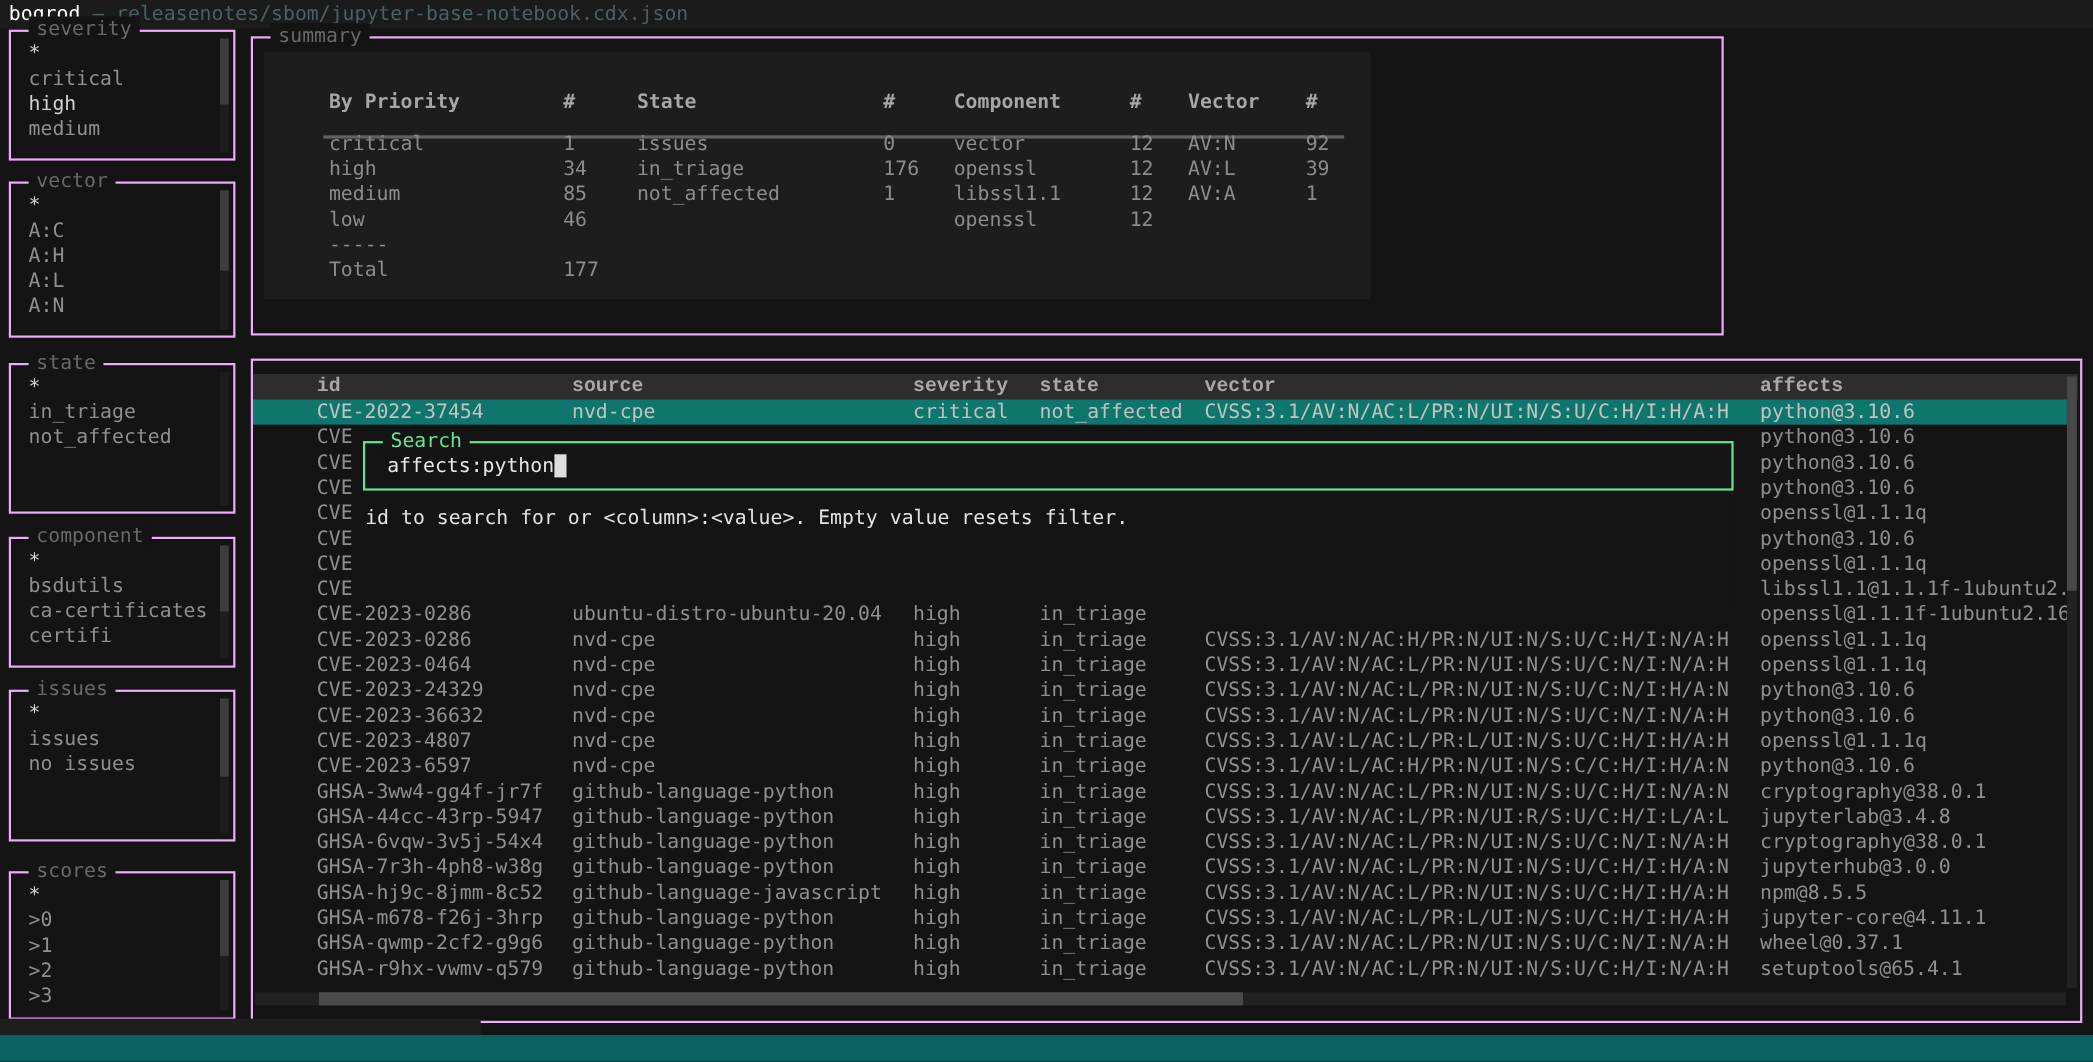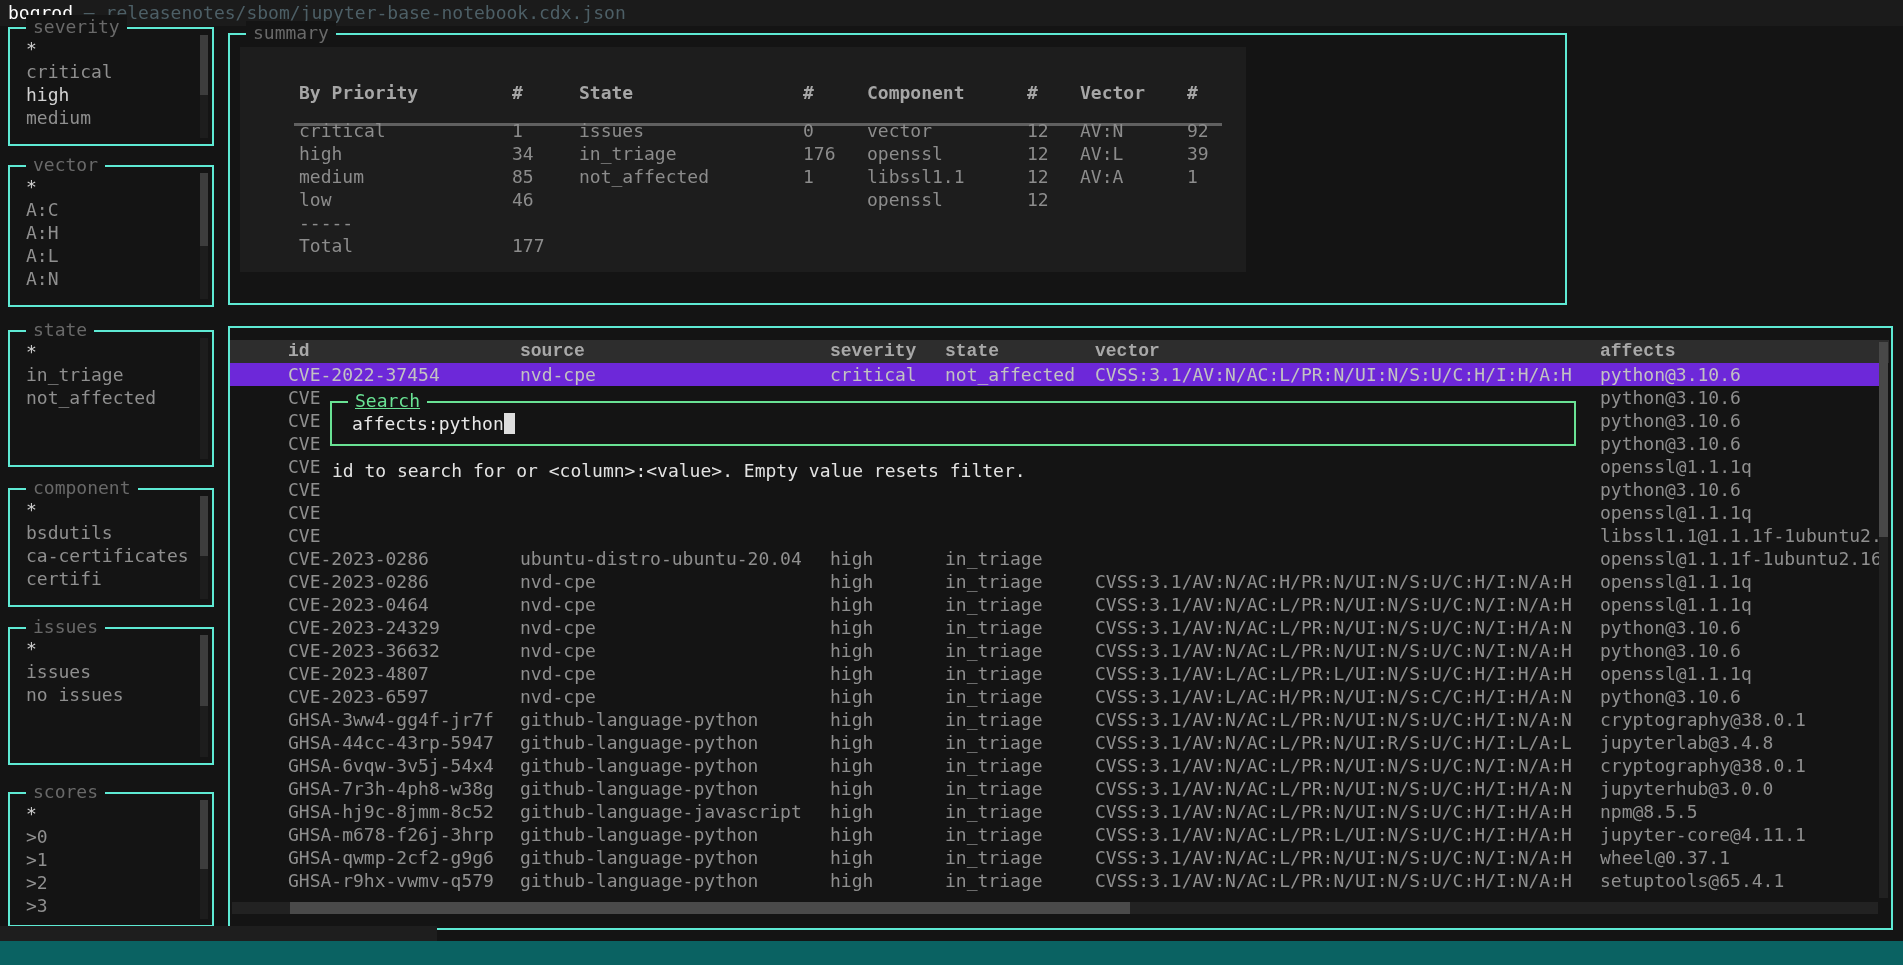--- a/index.html
+++ b/index.html
@@ -11,21 +11,21 @@
     font-size:18px; color:#8f8f8f;
   }
   
   #titlebar {
     position:absolute; left:0; top:0; width:1903px; height:26px;
     background:#1b1b1b; line-height:26px; padding-left:8px; white-space:pre;
   }
   #titlebar .app { color:#ffffff; }
   #titlebar .path { color:#4d5f66; }
   
-  .panel { position:absolute; border:2px solid #5eead4; background:#141414; }
+  .panel { position:absolute; border:2px solid #f0abfc; background:#141414; }
   .panel-title {
     position:absolute; top:-14px; left:16px; background:#141414;
     padding:0 7px; color:#696969; line-height:24px; white-space:pre;
   }
   
   .side { left:8px; width:206px; }
   #panel-severity  { top:27px;  height:119px; }
   #panel-vector    { top:165px; height:142px; }
   #panel-state     { top:330px; height:137px; }
   #panel-component { top:488px; height:119px; }
@@ -64,37 +64,37 @@
   #t-header span { font-weight:bold; color:#a8a8a8; }
   .col-id     { left:58px;   width:228px; }
   .col-source { left:290px;  width:305px; }
   .col-sev    { left:600px;  width:112px; }
   .col-state  { left:715px;  width:146px; }
   .col-vec    { left:865px;  width:498px; }
   .col-aff    { left:1370px; width:286px; }
   #t-rows { position:absolute; left:0; top:35px; width:1650px; }
   .trow { position:relative; height:23px; }
   .trow > span { color:#8f8f8f; }
-  .trow.selected { background:#6d28d9; }
+  .trow.selected { background:#0f766e; }
   .trow.selected > span { color:#c2c2c2; }
   
   #t-vscroll { position:absolute; right:3px; top:14px; width:9px; height:556px; background:#212121; }
   #t-vscroll .thumb { position:absolute; left:0; right:0; top:0; height:195px; background:#484848; }
   #t-hscroll { position:absolute; left:2px; bottom:14px; height:12px; width:1646px; background:#222222; }
   #t-hscroll .thumb { position:absolute; top:0; bottom:0; left:58px; width:840px; background:#4a4a4a; }
   
   #search-modal {
     position:absolute; left:330px; top:398px; width:1248px; height:151px;
     background:#141414; z-index:6;
   }
   #search-box {
     position:absolute; left:0; top:3px; width:1246px; height:45px;
     border:2px solid #69e294; background:#141414;
   }
-  #search-box .panel-title { color:#69e294;text-decoration:underline; }
+  #search-box .panel-title { color:#69e294; }
   #search-value { position:absolute; left:20px; top:8px; line-height:26px; color:#e8e8e8; white-space:pre; }
   #cursor { display:inline-block; width:11px; height:21px; background:#dedede; vertical-align:text-bottom; }
   #search-help { position:absolute; left:2px; top:61px; line-height:23px; color:#e3e3e3; white-space:pre; }
   
   #bottom-left-band { position:absolute; left:0; top:926px; width:437px; height:15px; background:#1e1e1e; }
   #status-bar { position:absolute; left:0; top:941px; width:1903px; height:24px; background:#0a6262; }
 </style>
 </head>
 <body>
 

